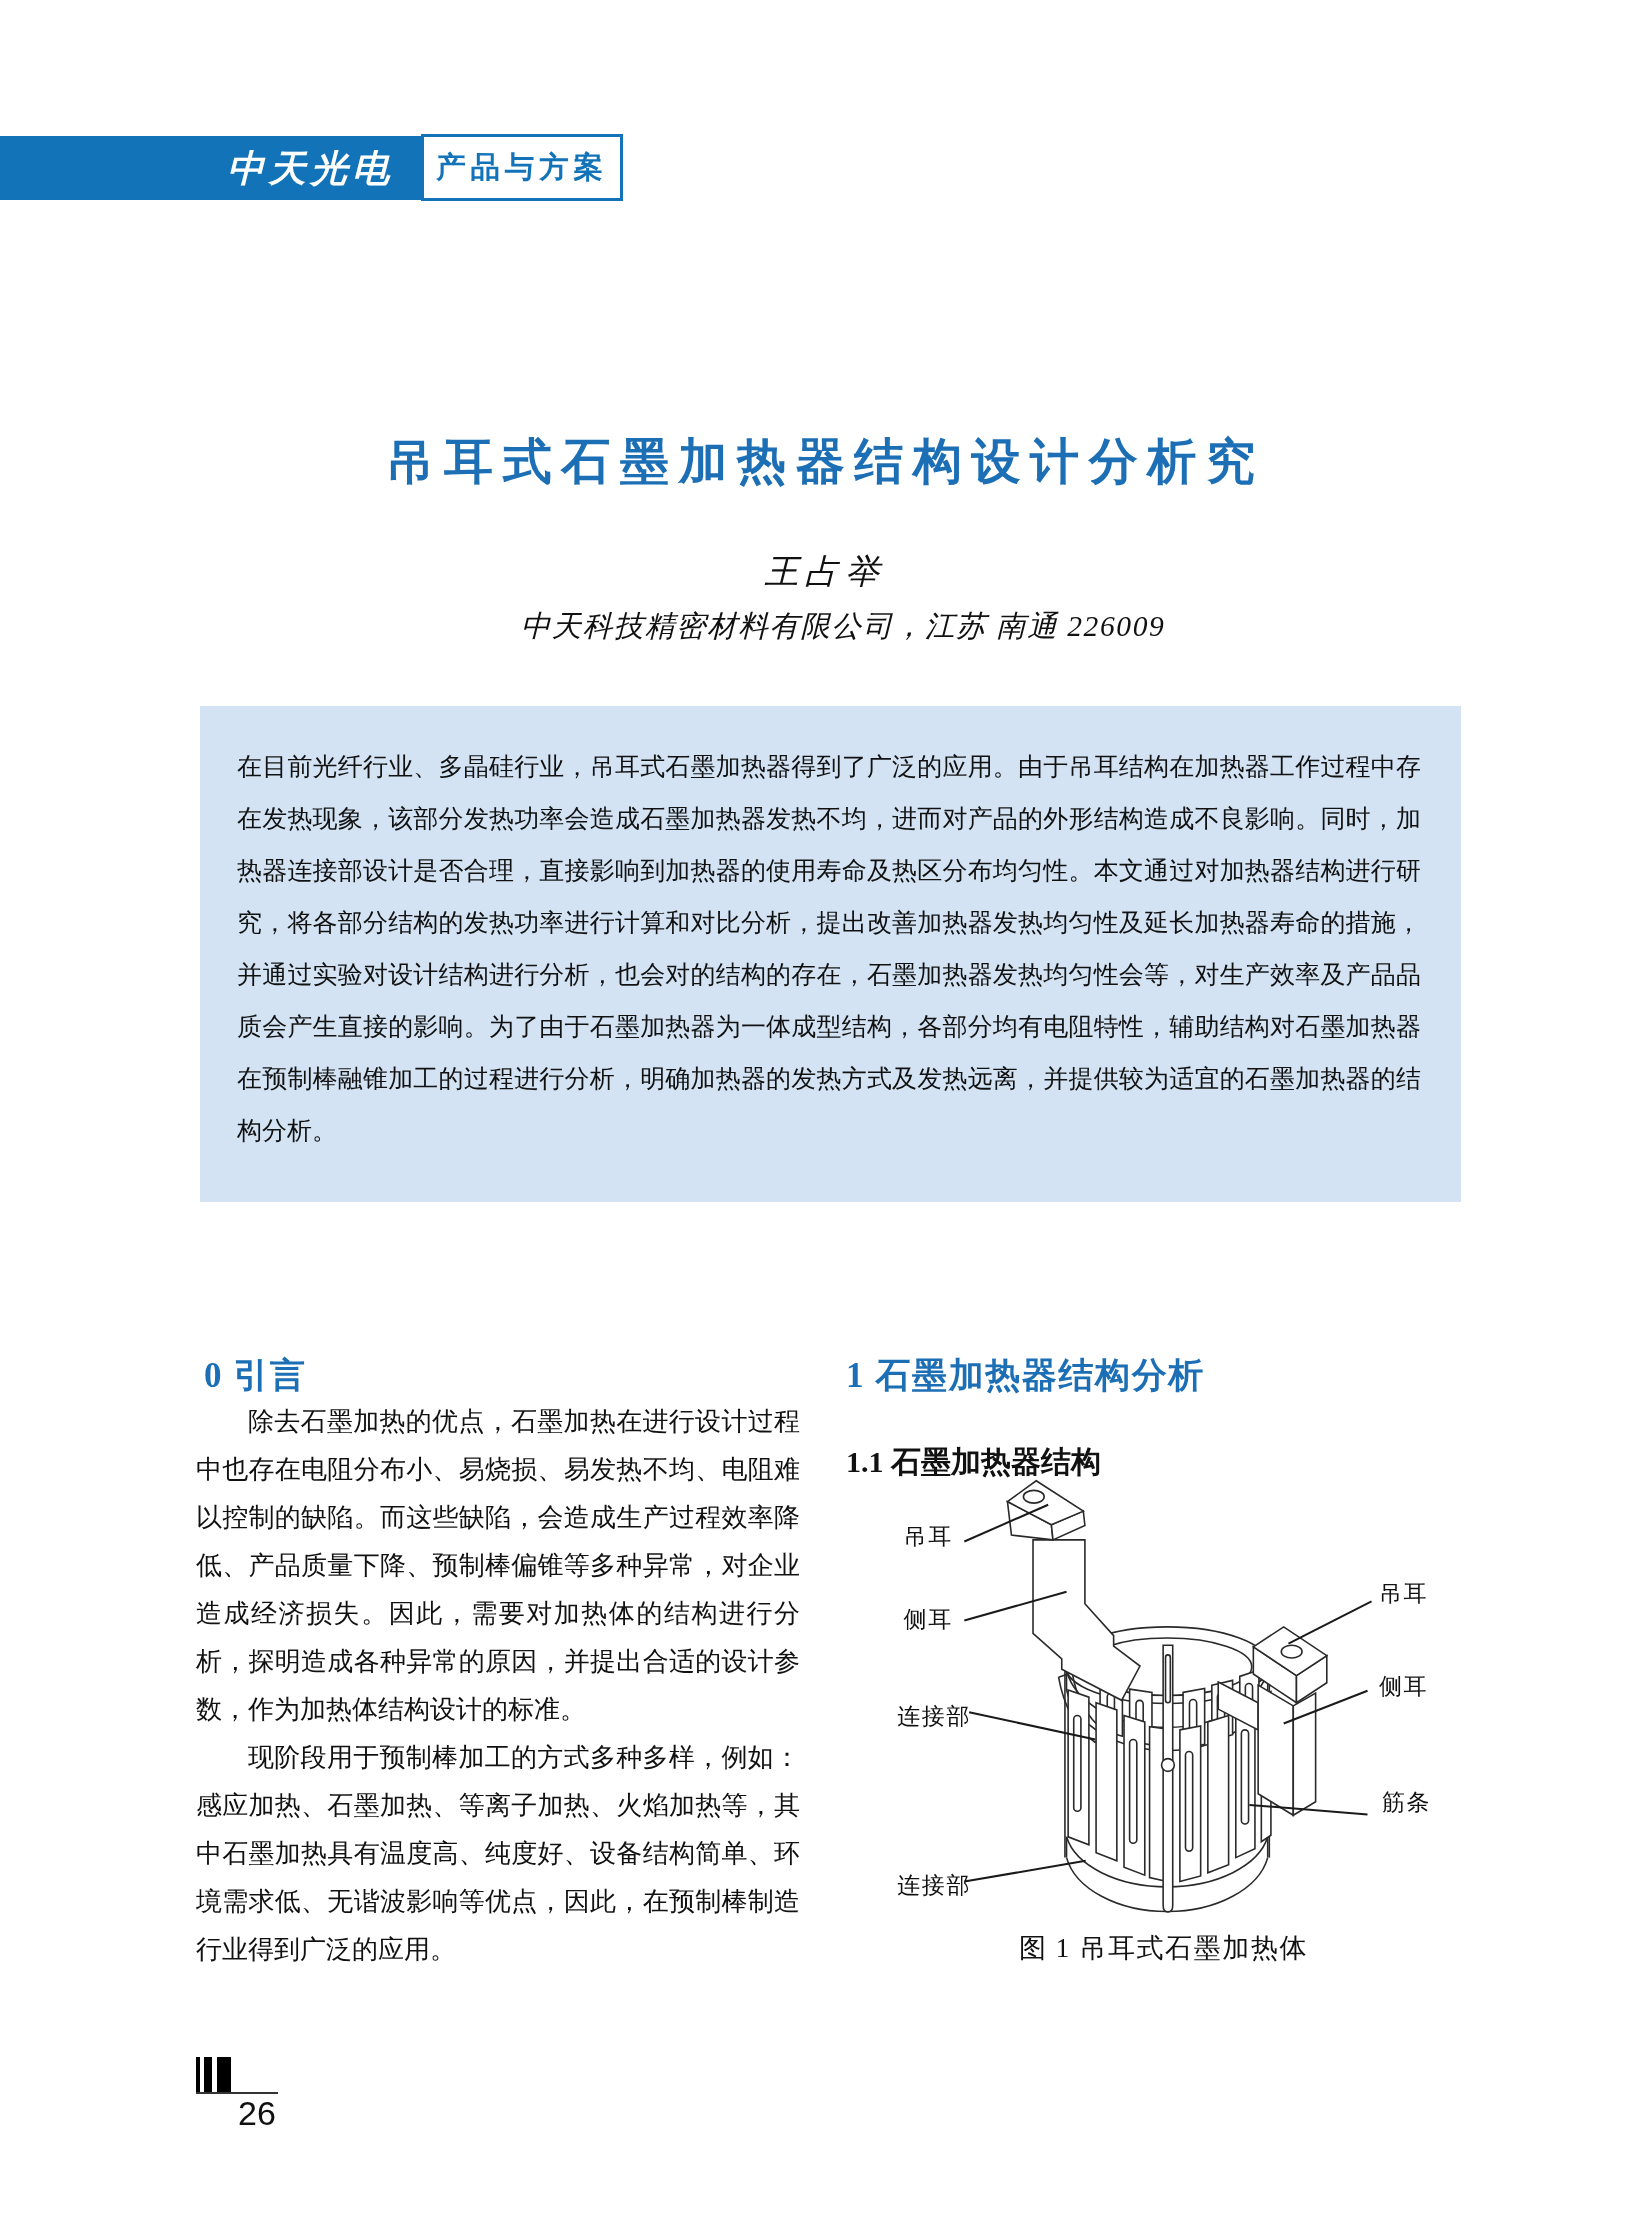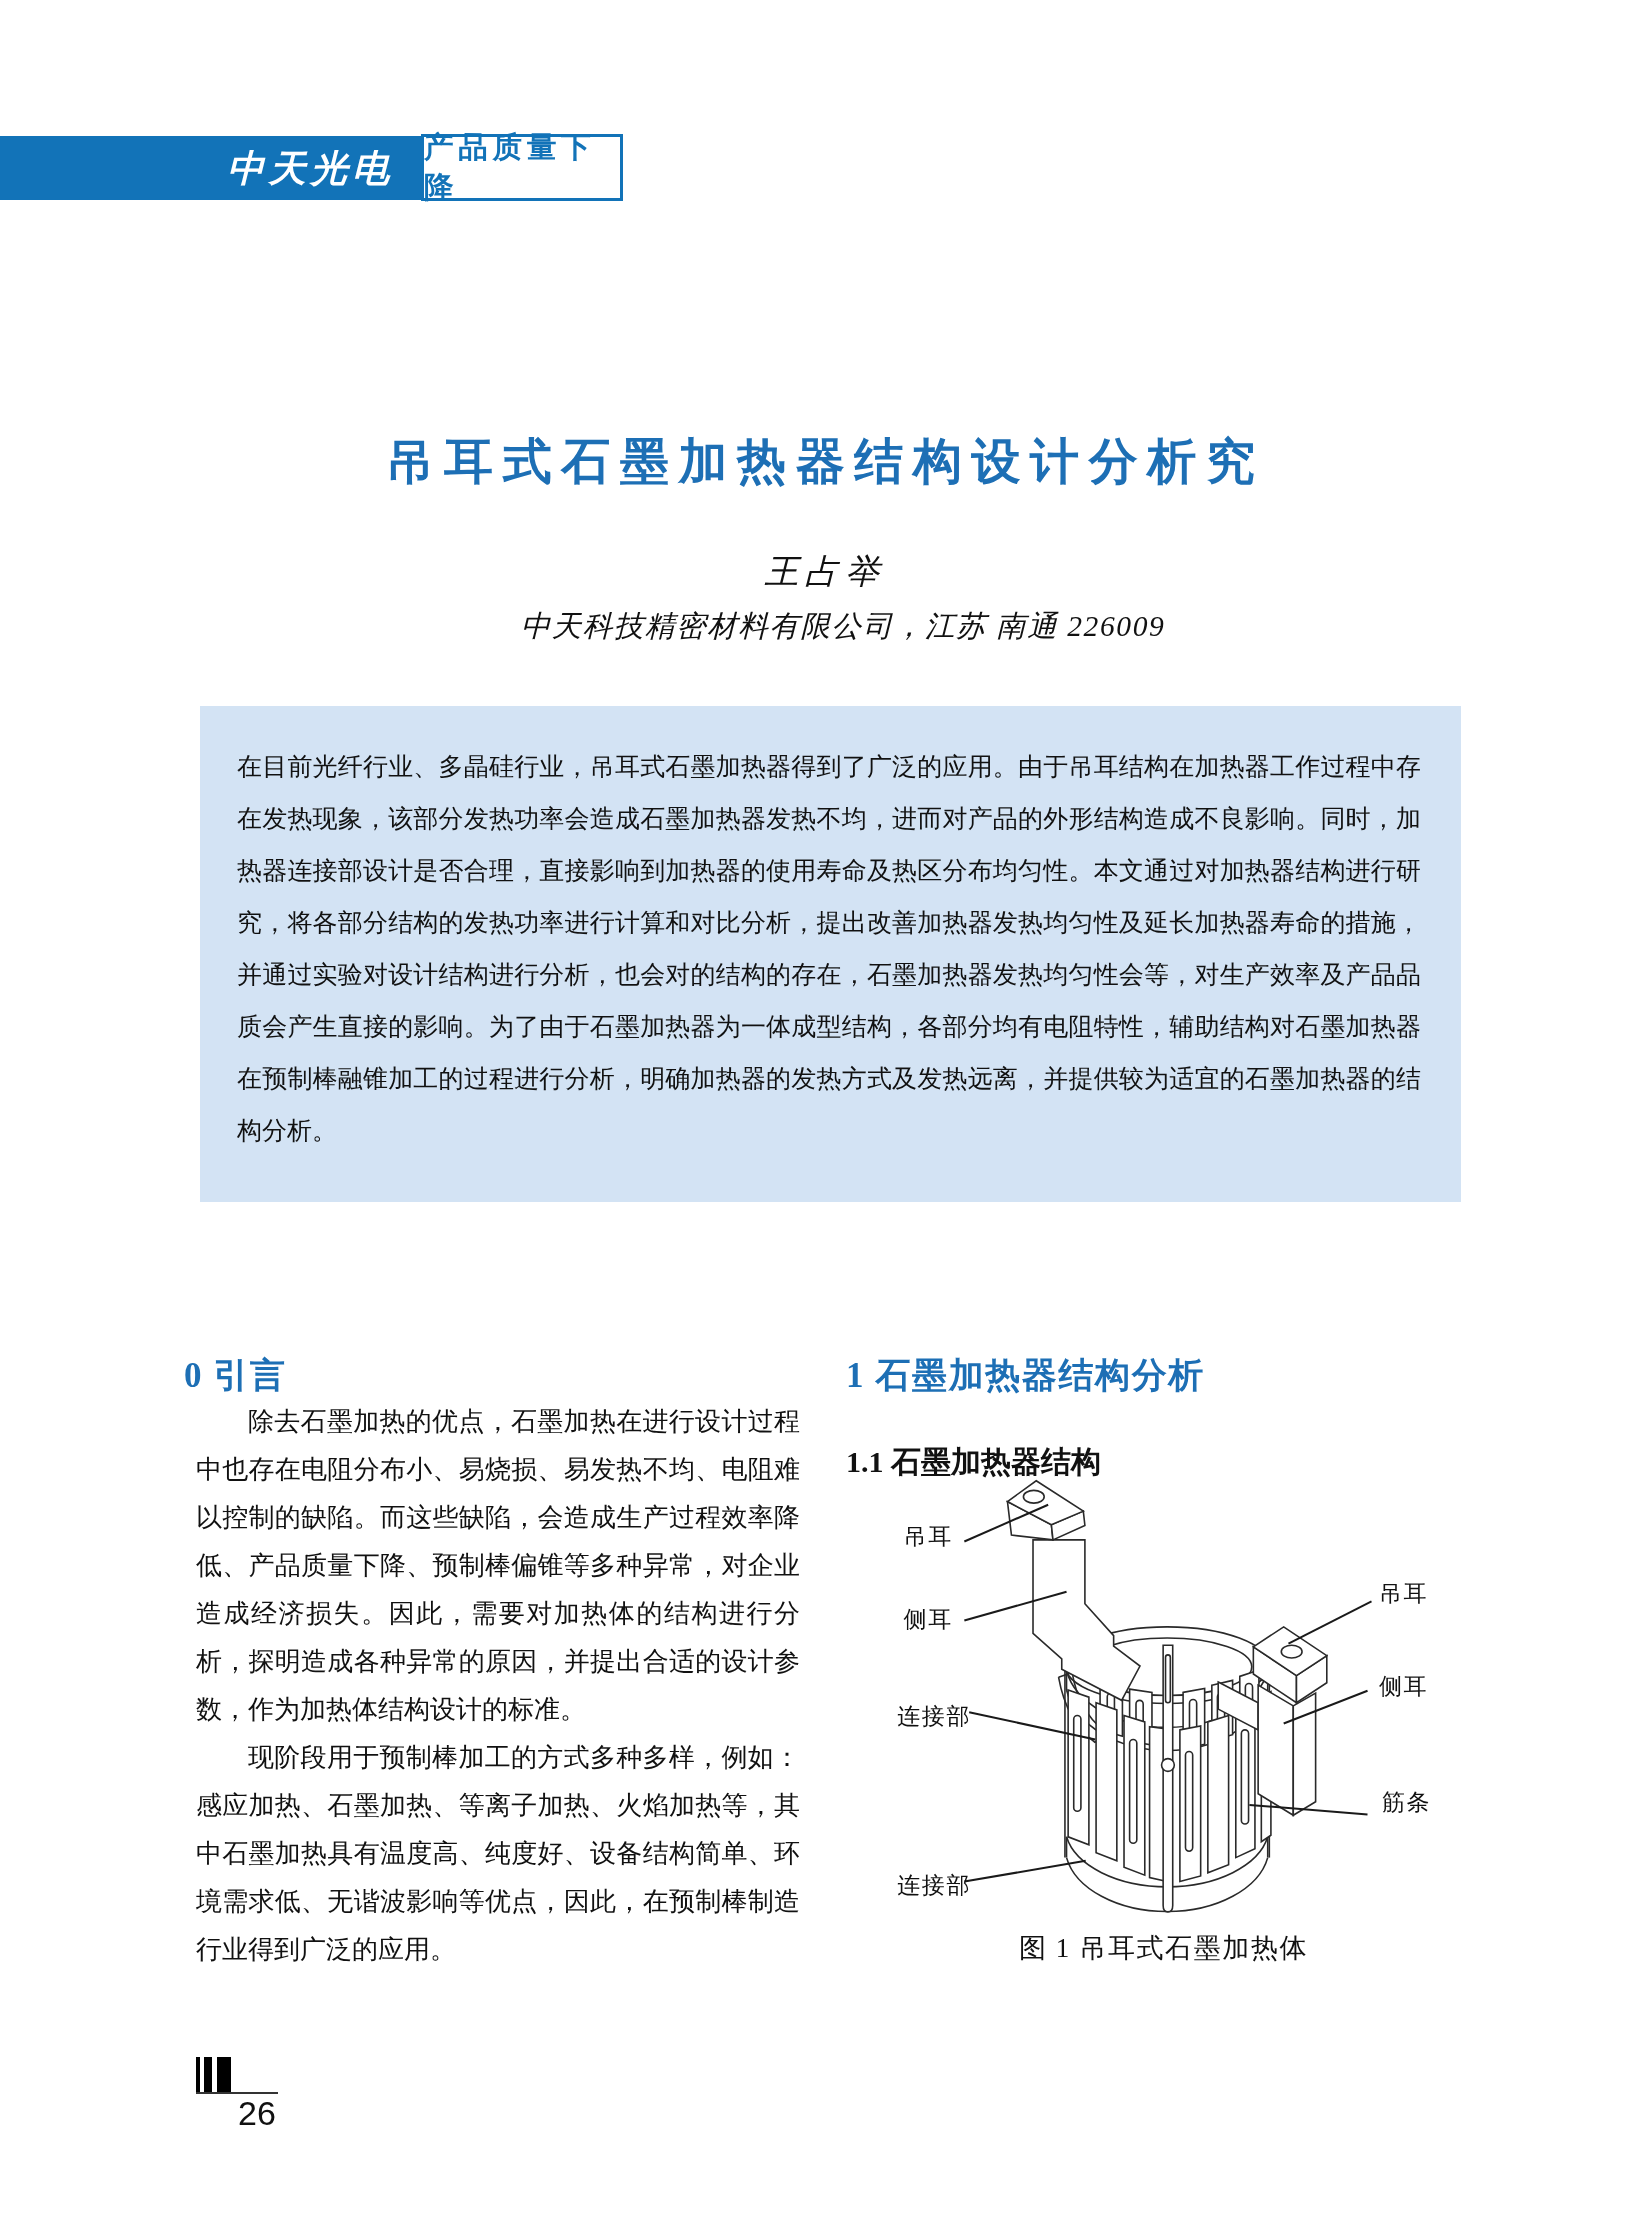--- a/index.html
+++ b/index.html
@@ -27,21 +27,21 @@
   .abstract-box { left:200px; top:706px; width:1261px; height:496px; background:#d3e3f4; padding:35px 40px 0 37px; }
   .ab-row { display:flex; }
   .ab-label { width:113px; flex:0 0 113px; font-size:25px; line-height:52px; white-space:nowrap; }
   .ab-text { flex:1; font-size:25px; line-height:52px; text-align:justify; }
   .kw-row { display:flex; }
   .kw-label { width:113px; flex:0 0 113px; font-size:25px; line-height:52px; white-space:nowrap; }
   .kw-text { flex:1; font-size:25px; line-height:52px; }
 
   
   .sec-heading { font-size:35px; font-weight:bold; color:#1d6fb5; letter-spacing:1.6px; }
-  .h-intro { left:184px; top:1352px; }
+  .h-intro { left:204px; top:1352px; }
   .h-analysis { left:846px; top:1352px; }
   .sub-heading { left:846px; top:1442px; font-size:30px; font-weight:bold; color:#111; }
   .col-left { left:196px; top:1398px; width:604px; }
   .col-left p { font-size:26px; line-height:48px; text-align:justify; text-indent:2em; }
 
   
   .figure-wrap { left:902px; top:1476px; width:559px; height:479px; }
   .fig-label { position:absolute; font-size:23px; color:#111; white-space:nowrap; letter-spacing:1.6px; }
   svg { display:block; }
   .ln { stroke:#2a2a2a; stroke-width:2; fill:none; }
@@ -58,21 +58,21 @@
   .pg-line { left:196px; top:2092px; width:82px; height:1.6px; background:#333; }
 </style>
 </head>
 <body>
 
 <div class="page">
 
   <div class="abs header-bar"></div>
   <div class="abs logo">中天光电</div>
   <div class="abs tag-box">
-    <span>产品质量下降</span>
+    <span>产品与方案</span>
   </div>
 
   <div class="abs title">吊耳式石墨加热器结构设计分析究</div>
   <div class="abs author">王占举</div>
   <div class="abs affiliation">中天科技精密材料有限公司，江苏 南通 226009</div>
 
   <div class="abs abstract-box">
     <div class="ab-row">
       <div class="ab-text">在目前光纤行业、多晶硅行业，吊耳式石墨加热器得到了广泛的应用。由于吊耳结构在加热器工作过程中存在发热现象，该部分发热功率会造成石墨加热器发热不均，进而对产品的外形结构造成不良影响。同时，加热器连接部设计是否合理，直接影响到加热器的使用寿命及热区分布均匀性。本文通过对加热器结构进行研究，将各部分结构的发热功率进行计算和对比分析，提出改善加热器发热均匀性及延长加热器寿命的措施，并通过实验对设计结构进行分析，也会对的结构的存在，石墨加热器发热均匀性会等，对生产效率及产品品质会产生直接的影响。为了由于石墨加热器为一体成型结构，各部分均有电阻特性，辅助结构对石墨加热器在预制棒融锥加工的过程进行分析，明确加热器的发热方式及发热远离，并提供较为适宜的石墨加热器的结构分析。</div>
     </div>

